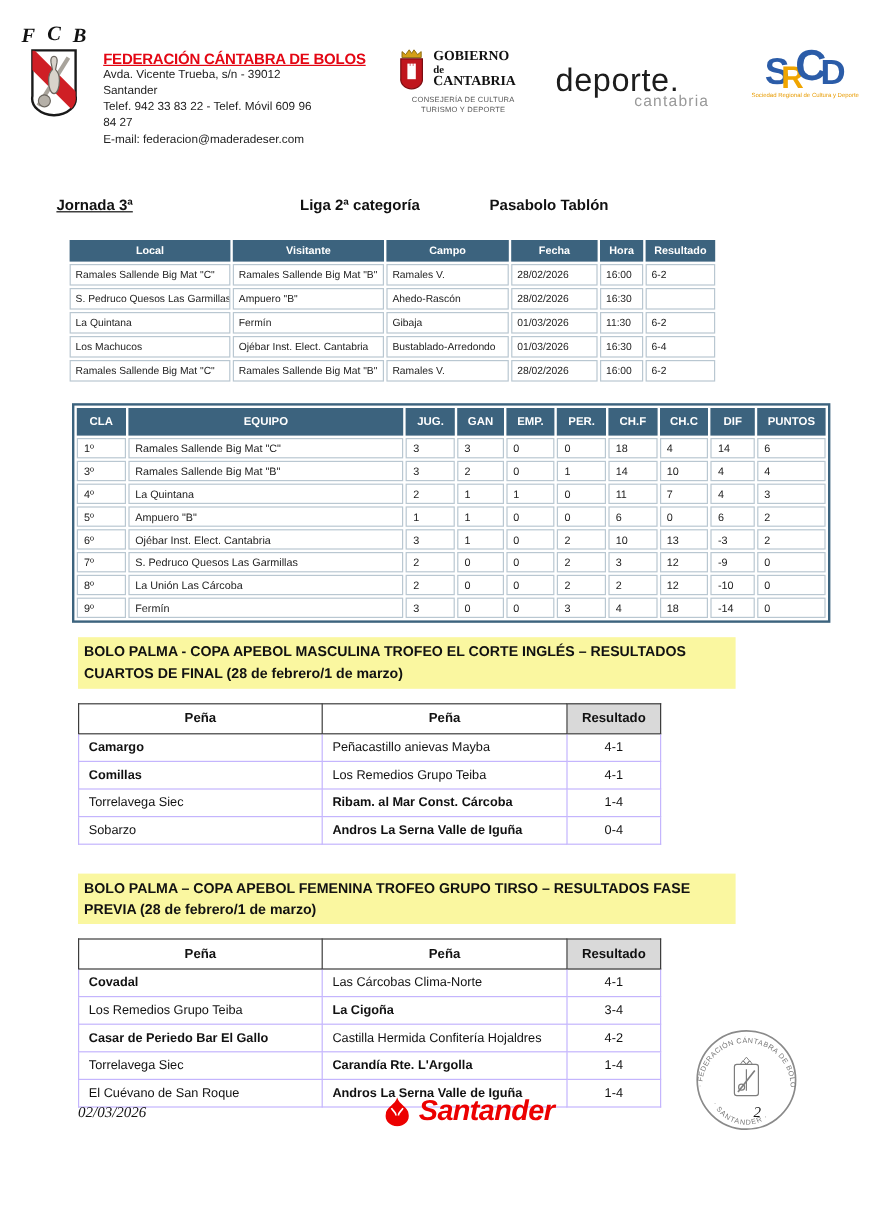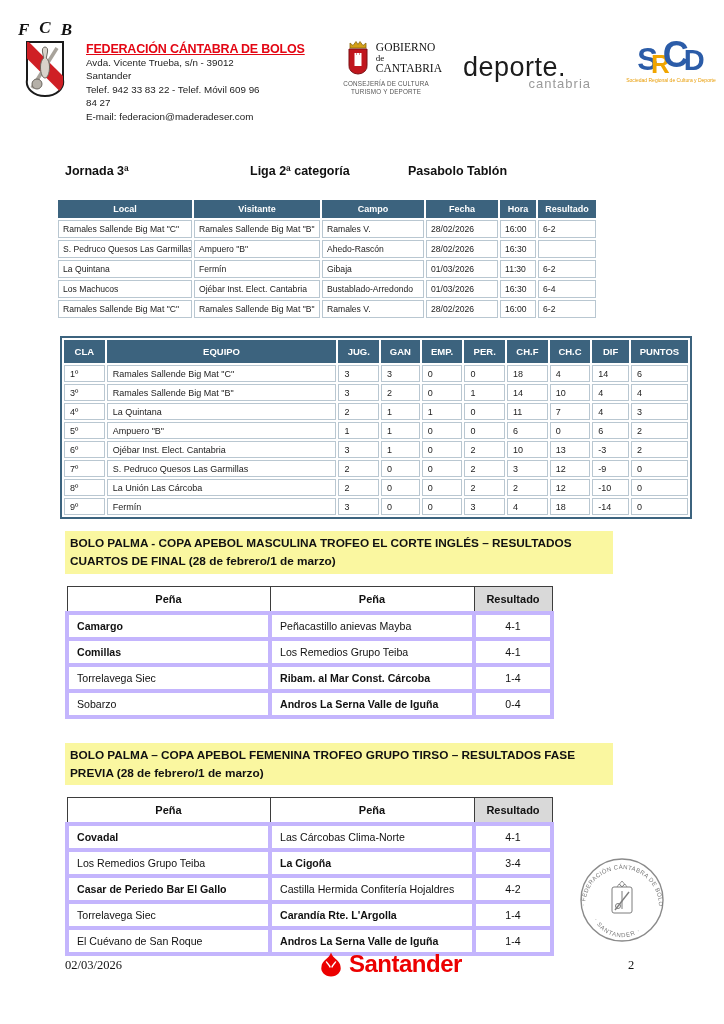--- a/index.html
+++ b/index.html
@@ -15,40 +15,40 @@
   .fcb-letters { width:54px; display:flex; justify-content:space-between;
     font-family:"Liberation Serif", serif; font-style:italic; font-weight:bold; font-size:17px; color:#111; }
   .fcb-letters span:nth-child(2){ transform:translateY(-2px); }
   .fcb-shield { margin:0 0 0 7px; display:block; }
   .fcb-text { margin-left:10px; padding-top:22px; width:185px; }
   .org-name { color:#e30613; font-weight:bold; font-size:12.5px; text-decoration:underline; letter-spacing:-0.2px; white-space:nowrap; }
   .fcb-line { font-size:9.8px; color:#222; line-height:1.32; margin-top:1px; }
   .fcb-line:first-of-type { margin-top:4px; }
 
   .gob-block { position:absolute; left:330px; top:40px; width:112px; text-align:center; }
-  .gob-top { display:flex; align-items:center; justify-content:flex-end; gap:5px; }
+  .gob-top { display:flex; align-items:center; justify-content:flex-start; gap:5px;font-weight:bold; }
   .gob-name { font-family:"Liberation Serif", serif; font-size:11.5px; line-height:1.02; text-align:left; color:#111; }
   .gob-name .small { font-size:9px; }
   .gob-sub { font-size:6.3px; color:#555; margin-top:3px; line-height:1.3; letter-spacing:0.2px; }
 
   .deporte-block { position:absolute; left:463px; top:52px; width:128px; }
   .deporte-main { font-size:27px; color:#1c1c1c; letter-spacing:0.5px; }
   .deporte-sub { font-size:13px; color:#9a9a9a; text-align:right; margin-top:-7px; letter-spacing:1px; }
 
   .srcd-block { position:absolute; left:622px; top:40px; width:98px; text-align:center; }
   .srcd-letters { font-weight:bold; line-height:1; white-space:nowrap; }
   .srcd-s { color:#2b5ca8; font-size:31px; }
   .srcd-r { color:#f0a500; font-size:26px; margin-left:-7px; position:relative; top:3px; }
   .srcd-c { color:#2b5ca8; font-size:36px; margin-left:-7px; position:relative; top:-3px; }
   .srcd-d { color:#2b5ca8; font-size:29px; margin-left:-5px; }
   .srcd-sub { font-size:5px; color:#e89b00; margin-top:1px; white-space:nowrap; }
 
   
   .titles-row { position:relative; height:20px; margin-top:14px; font-weight:bold; font-size:12.5px; color:#111; }
-  .titles-row .t1 { position:absolute; left:65px; }
+  .titles-row .t1 { position:absolute; left:47px;text-decoration:underline; }
   .titles-row .t2 { position:absolute; left:250px; }
   .titles-row .t3 { position:absolute; left:408px; }
 
   
   table { border-collapse:separate; }
   .fixtures { margin:14px 0 0 56px; width:510px; border-spacing:2px; table-layout:fixed; }
   .fixtures th { background:#3c637e; color:#fff; font-size:9px; font-weight:bold; padding:4px 2px; text-align:center; }
   .fixtures td { border:1px solid #b9c7d1; font-size:8.6px; padding:2px 4px; height:12px; color:#222;
     white-space:nowrap; overflow:hidden; }
 
@@ -61,30 +61,30 @@
 
   
   .yellow-title { margin:12px 0 0 65px; width:538px; background:#faf7a0; font-weight:bold; font-size:11.8px;
     line-height:1.55; padding:3px 5px; color:#111; }
   .yellow-title.second { margin-top:24px; }
 
   
   .results { margin:12px 0 0 65px; width:485px; border-spacing:0; border-collapse:collapse; table-layout:fixed; }
   .results th { border:1px solid #3d3d3d; font-size:11px; font-weight:bold; padding:6px 4px; text-align:center; color:#111; }
   .results th:last-child { background:#d9d9d9; }
-  .results td { border:4px solid #c4b5fd; font-size:10.6px; padding:5px 8px; color:#111;
+  .results td { border:1px solid #c4b5fd; font-size:10.6px; padding:5px 8px; color:#111;
     white-space:nowrap; overflow:hidden; }
   .results td:last-child { text-align:center; padding:5px 12px; }
   .results td.bold { font-weight:bold; }
 
   
   .seal { position:absolute; left:577px; top:854px; width:90px; height:92px; }
 
   
-  .page-footer { position:absolute; left:0; top:950px; width:724px; height:44px; }
+  .page-footer { position:absolute; left:0; top:912px; width:724px; height:44px;font-style:italic; }
   .footer-date { position:absolute; left:65px; top:8px; font-family:"Liberation Serif", serif; font-size:12.5px; color:#111; }
   .santander { position:absolute; left:318px; top:0px; display:flex; align-items:center; gap:5px; }
   .santander-word { font-size:24px; font-weight:bold; color:#ec0000; letter-spacing:-0.5px; }
   .footer-page { position:absolute; left:628px; top:8px; font-family:"Liberation Serif", serif; font-size:12.5px; color:#111; }
 </style>
 </head>
 <body>
 
 <div class="page">
 

